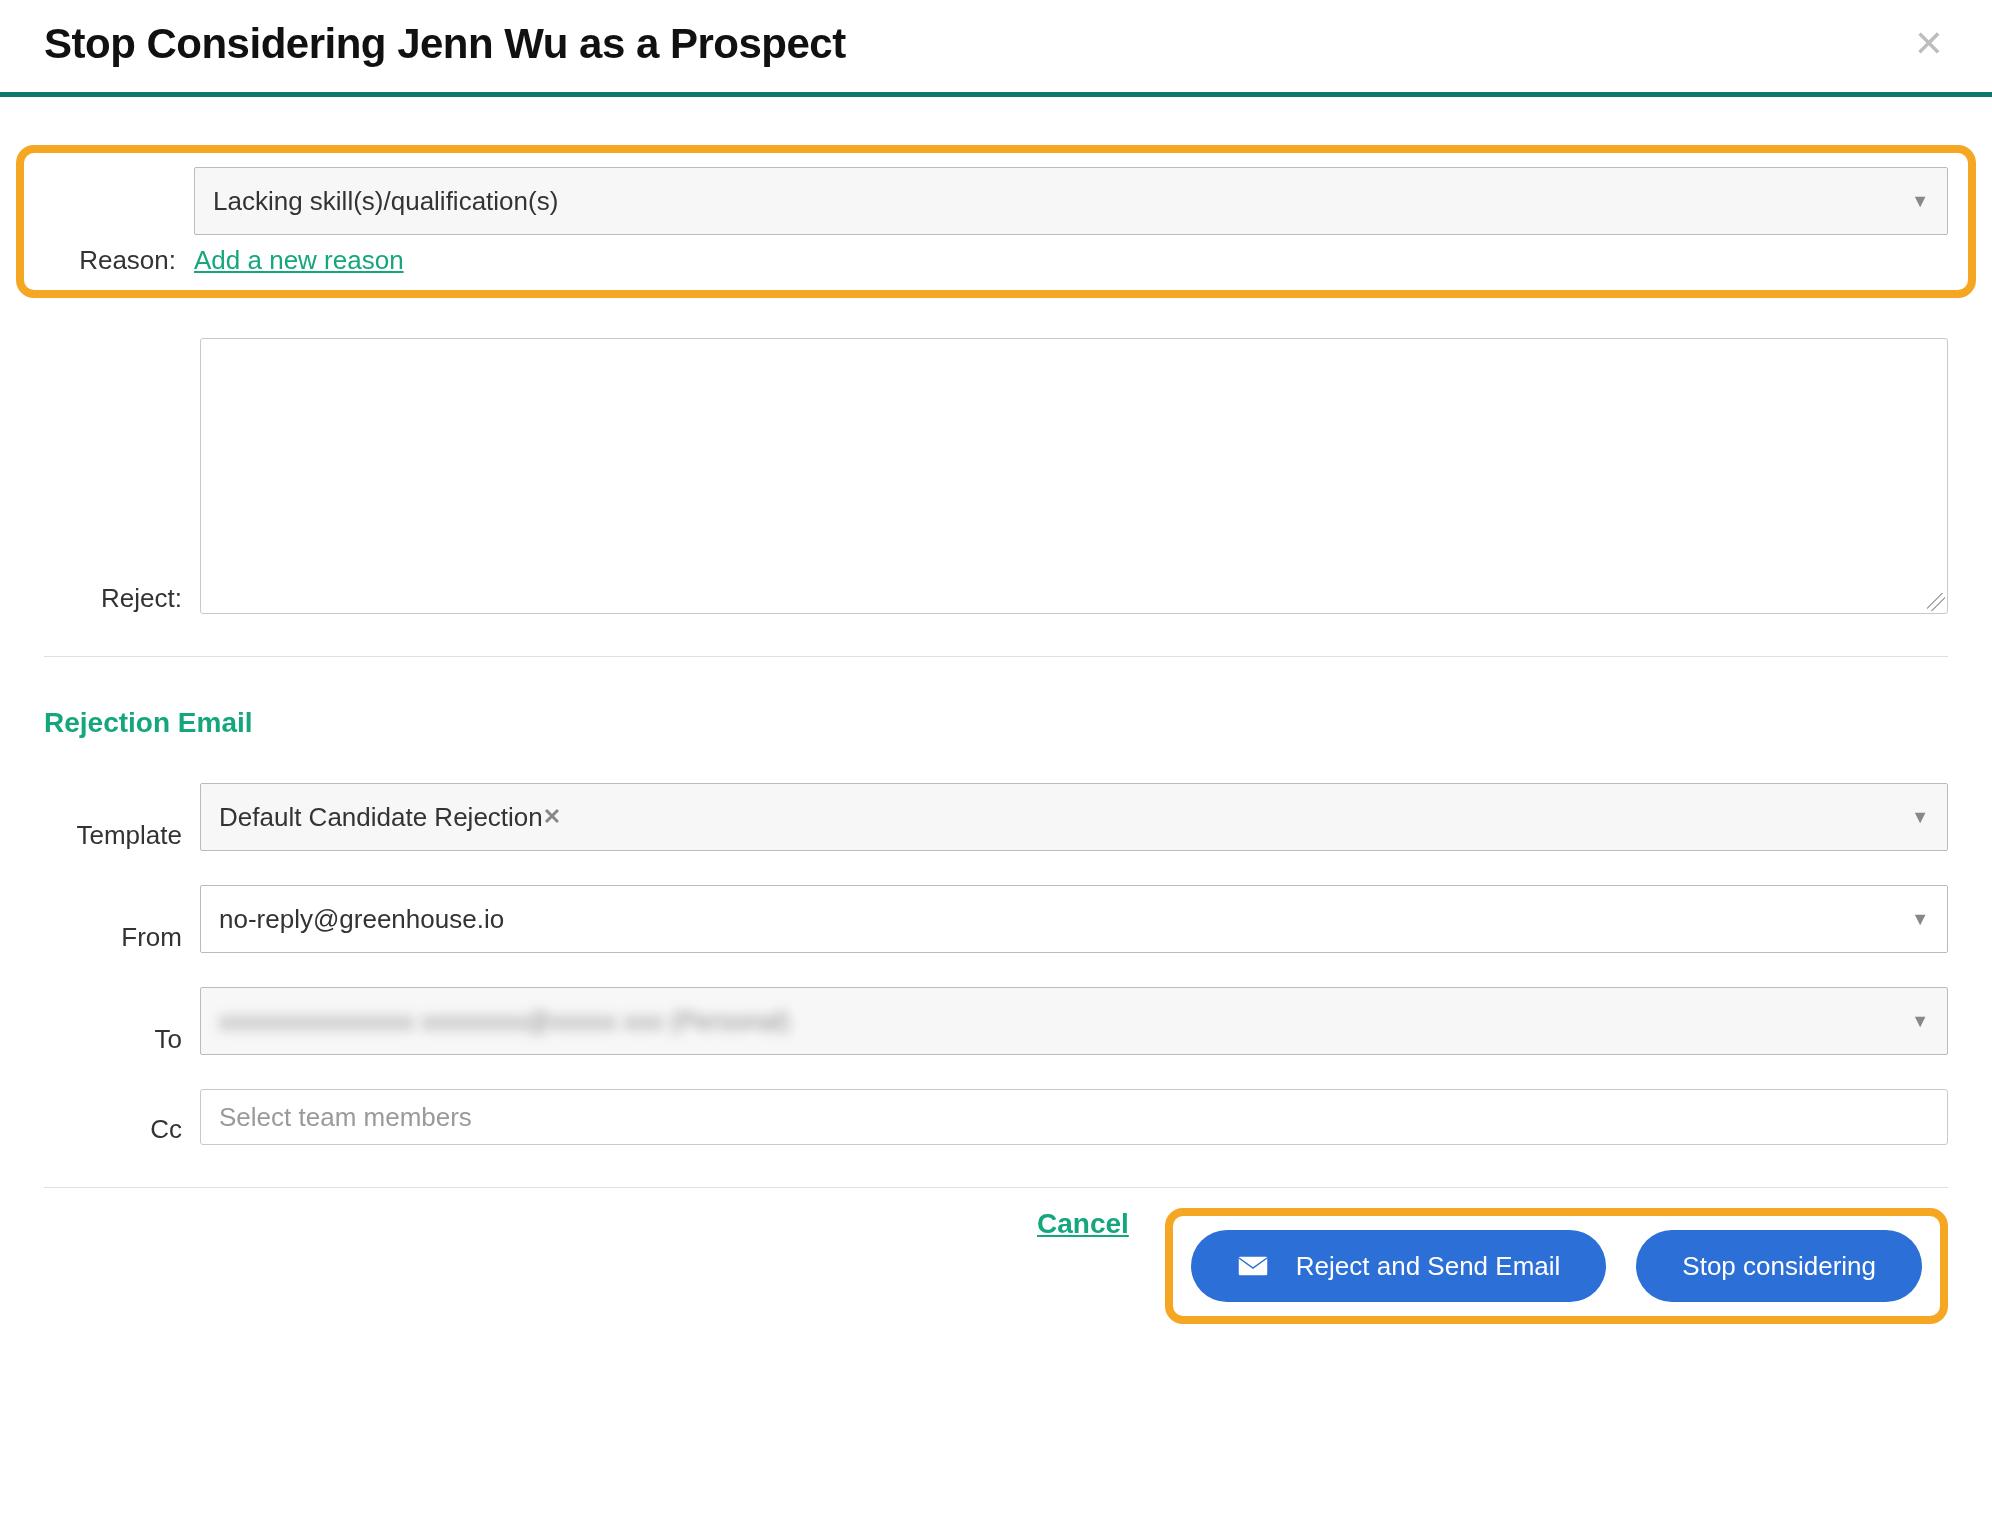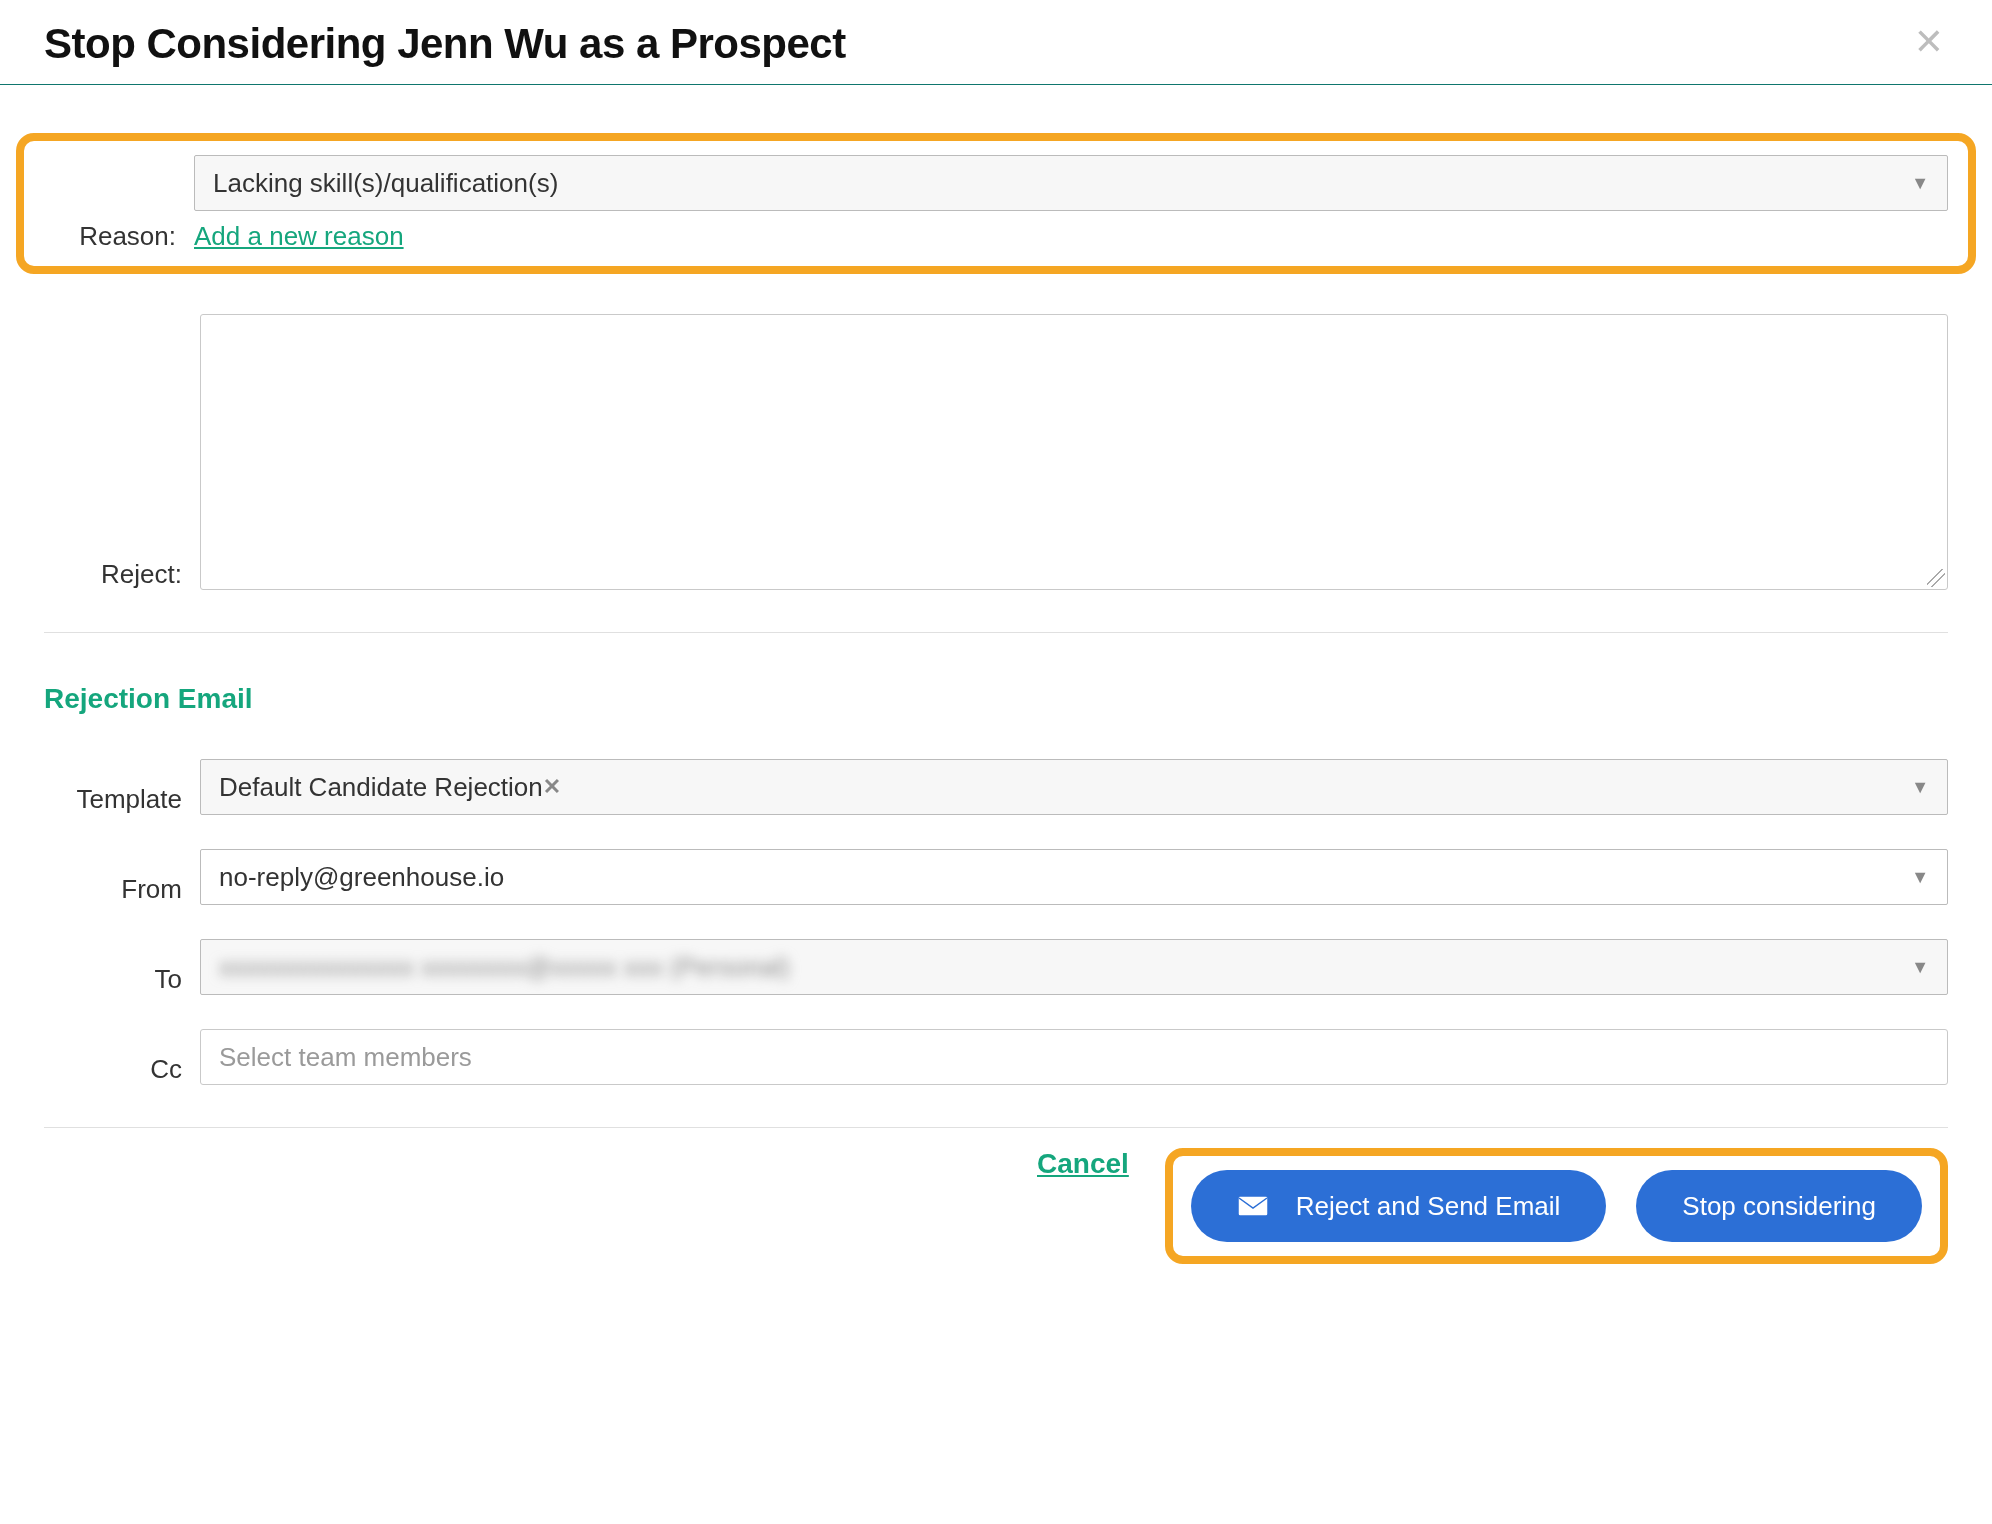--- a/index.html
+++ b/index.html
@@ -11,23 +11,23 @@
     background: #fff;
   }
   .dialog {
     width: 1992px;
     margin: 0 auto;
     padding: 0;
   }
   .header {
     display: flex;
     justify-content: space-between;
-    align-items: flex-start;
-    padding: 20px 44px 16px 44px;
-    border-bottom: 1px solid #0f766e;
+    align-items: center;
+    padding: 20px 44px 24px 44px;
+    border-bottom: 5px solid #0f766e;
   }
   .header h1 {
     font-size: 42px;
     font-weight: 800;
     margin: 0;
     color: #111;
     letter-spacing: -0.5px;
   }
   .close-icon {
     font-size: 36px;
@@ -62,21 +62,21 @@
     padding-top: 14px;
   }
   .field-input-col {
     flex: 1;
     min-width: 0;
   }
   .select-like {
     width: 100%;
     border: 1px solid #bbb;
     background: #f7f7f7;
-    height: 56px;
+    height: 68px;
     border-radius: 2px;
     display: flex;
     align-items: center;
     padding: 0 18px;
     font-size: 26px;
     color: #333;
     position: relative;
   }
   .select-like .caret {
     margin-left: auto;

